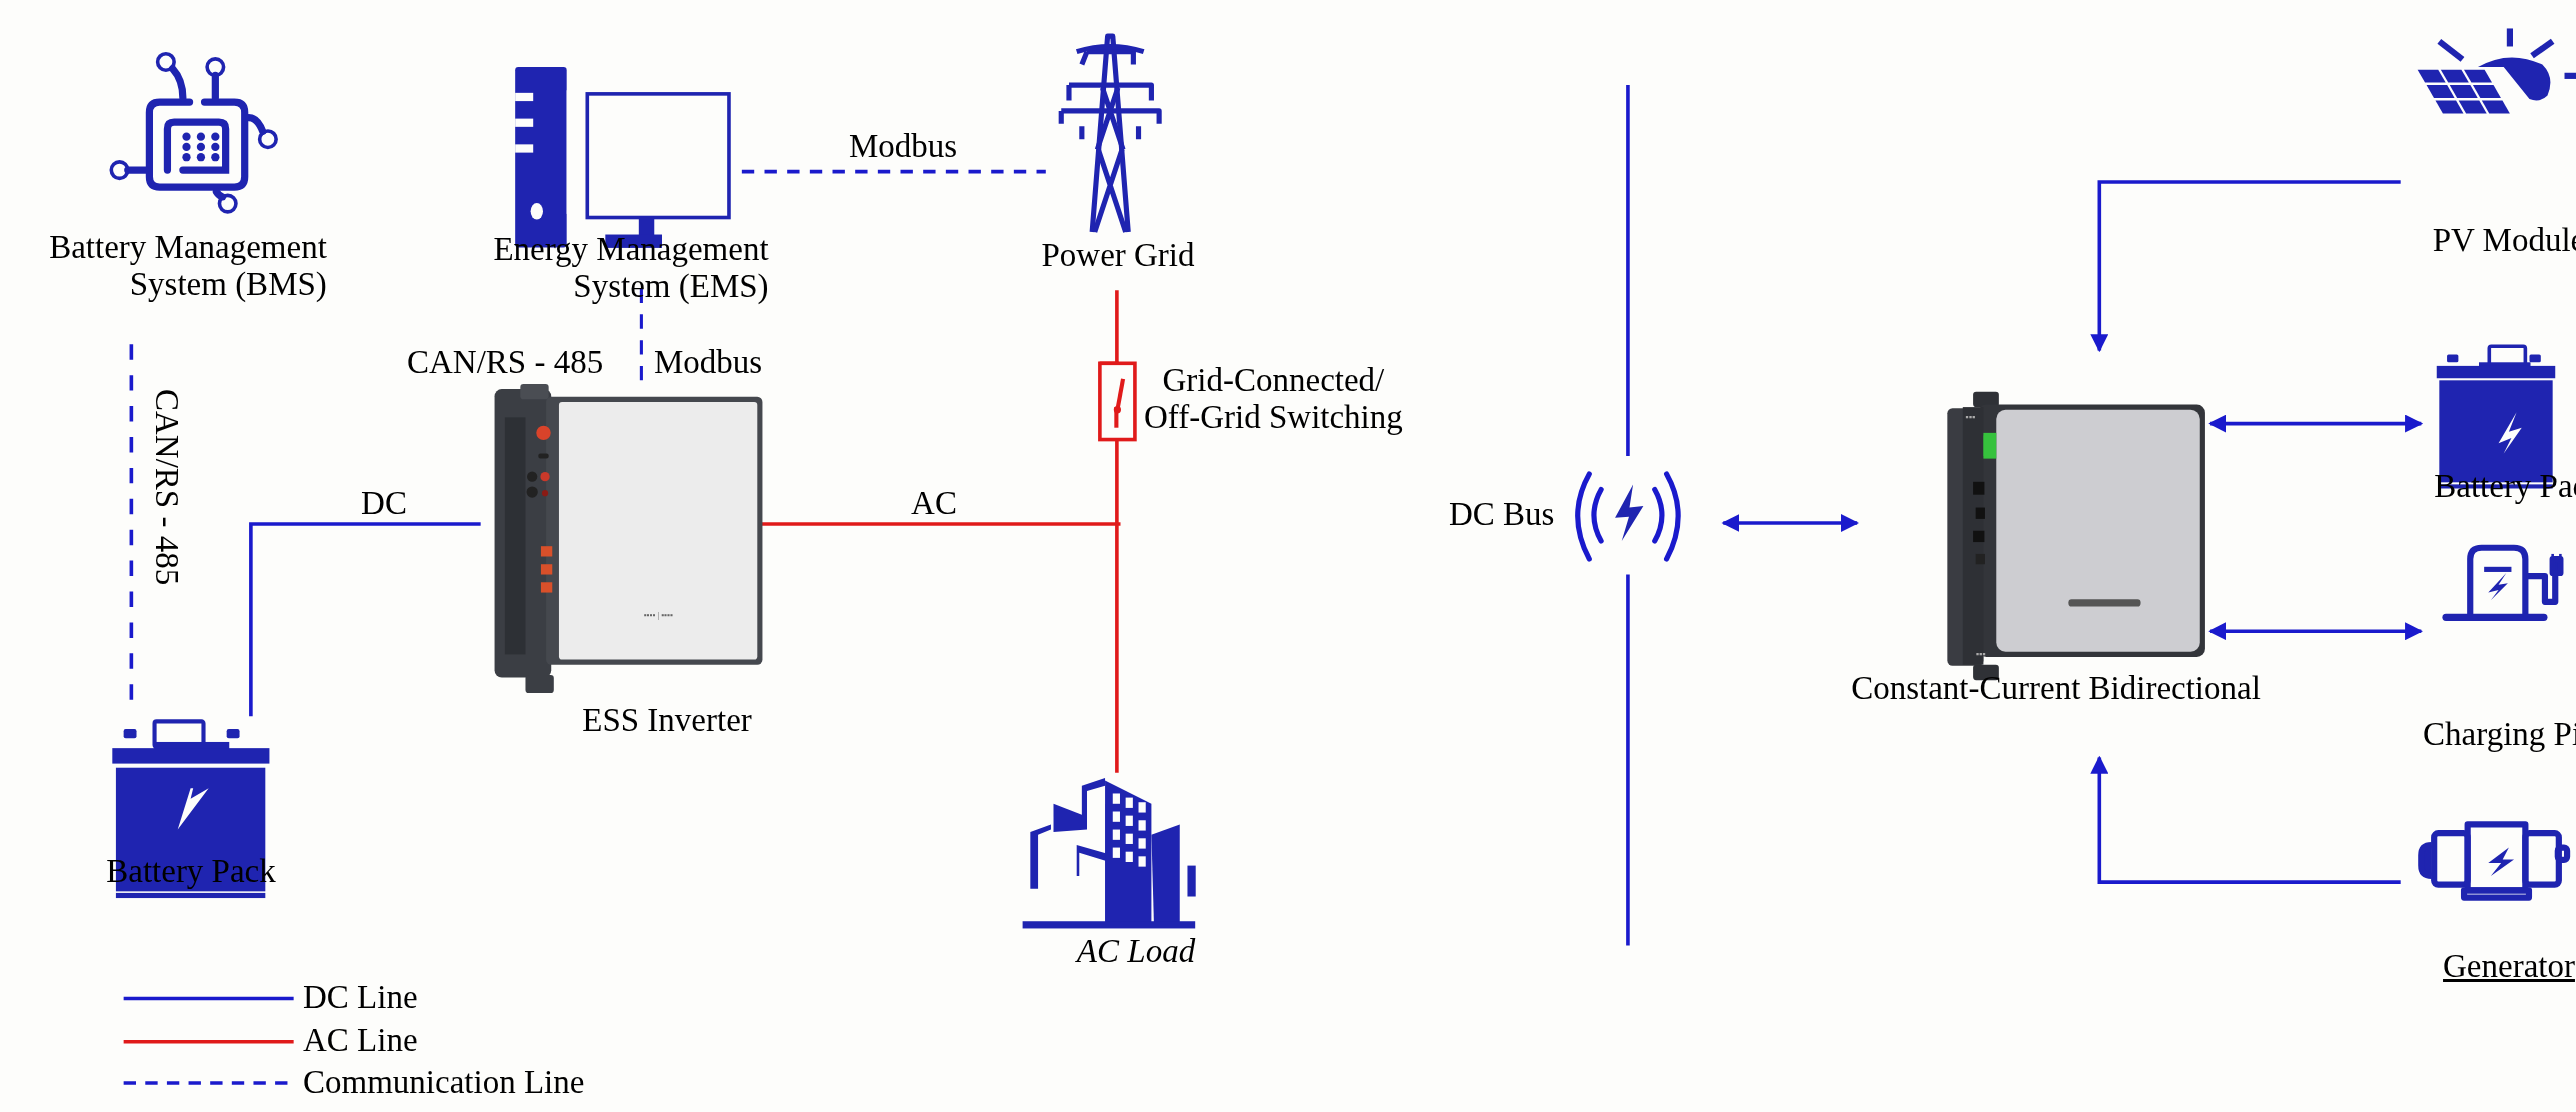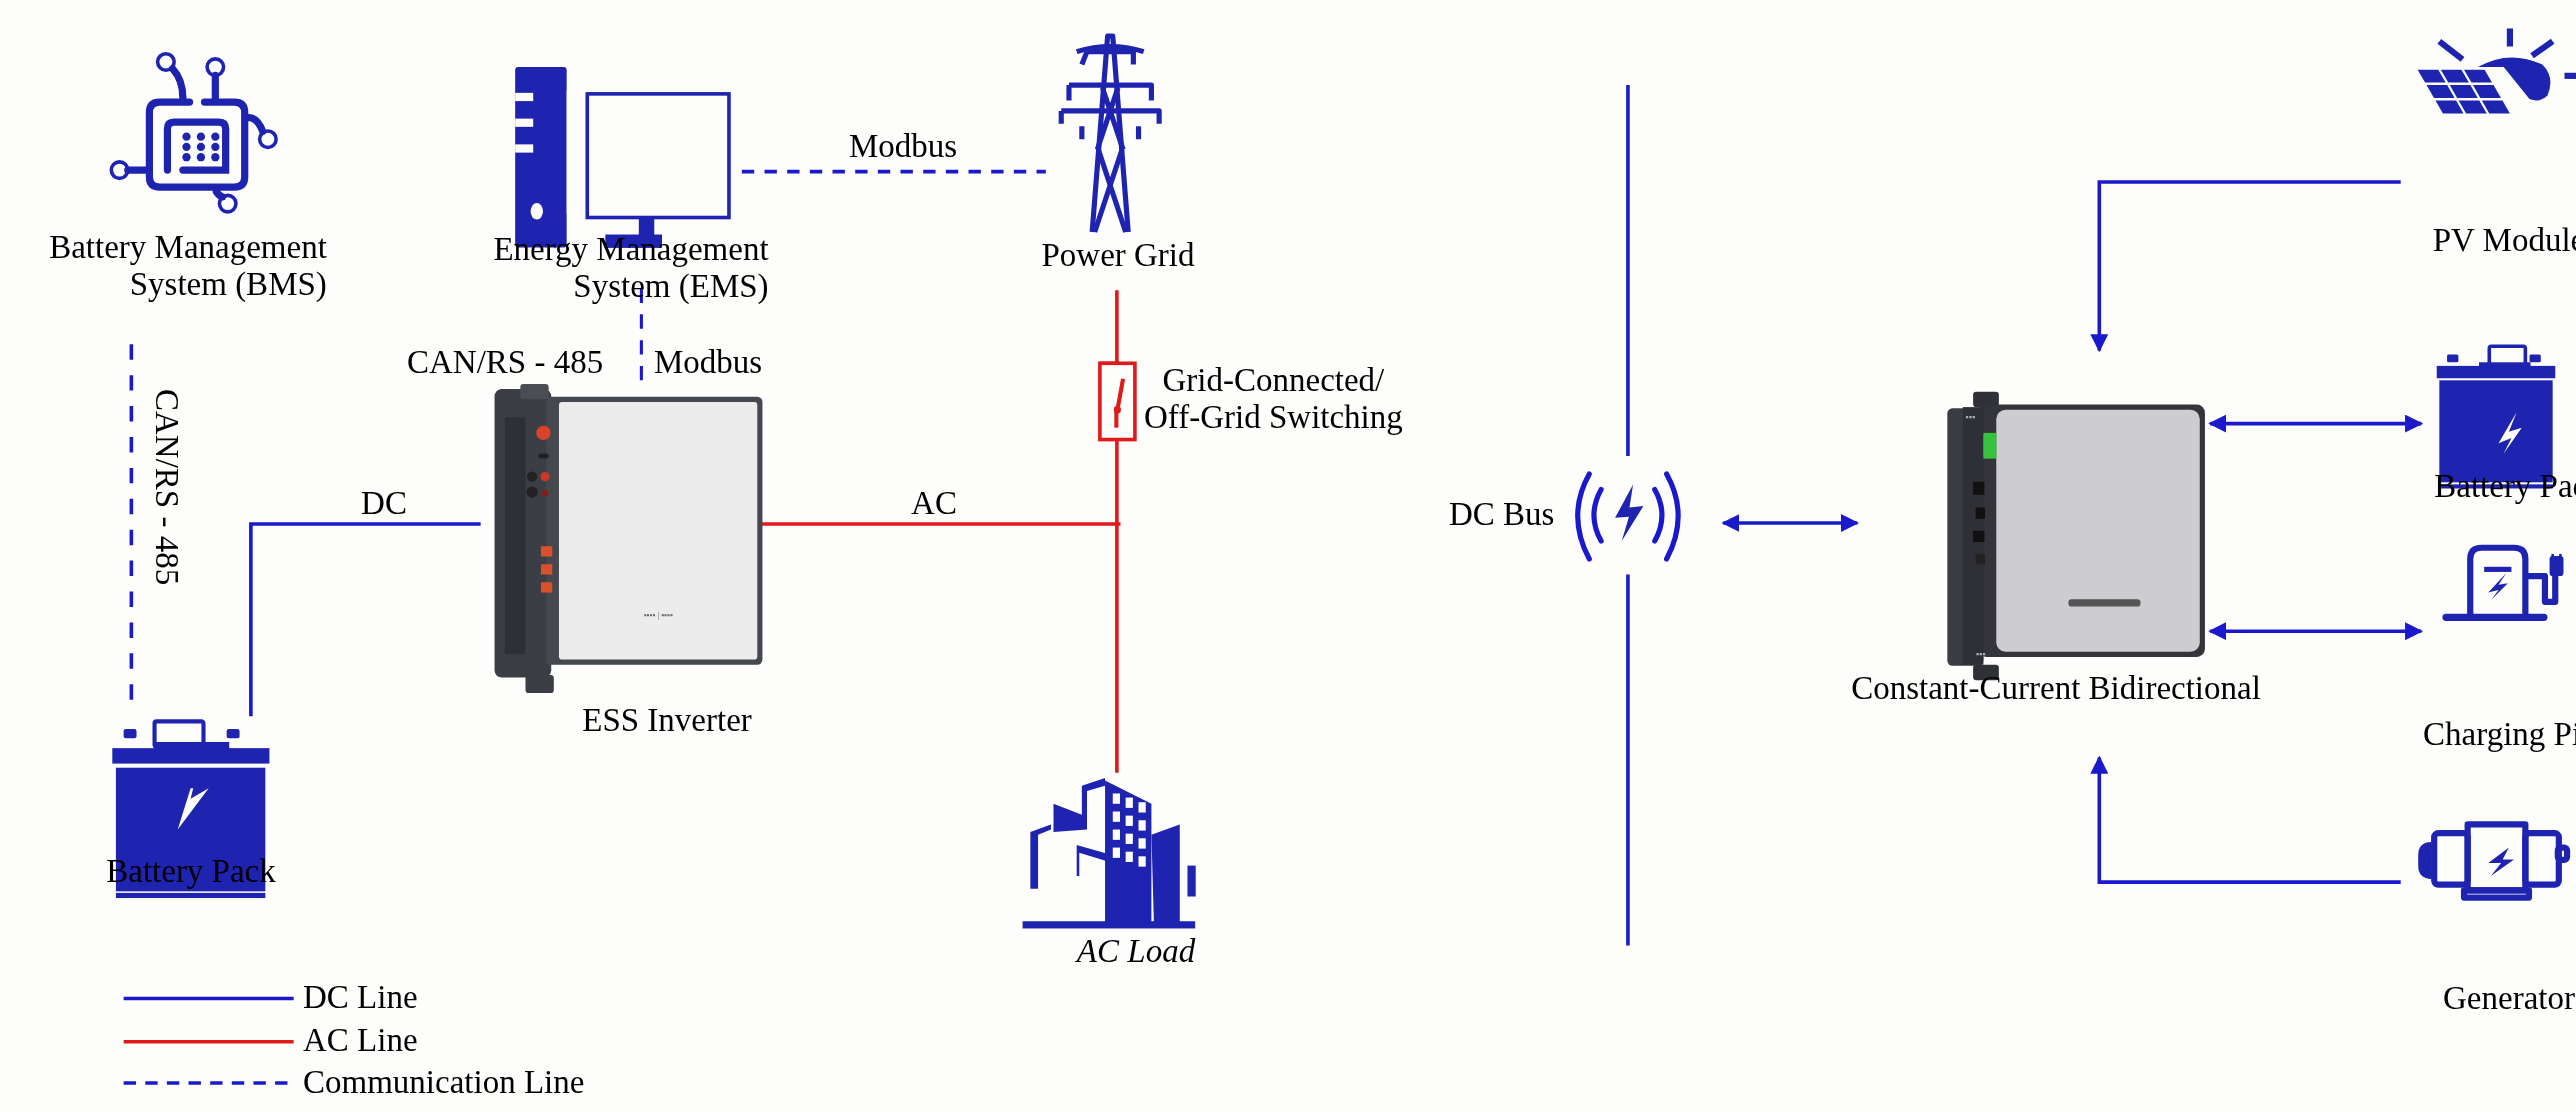--- a/index.html
+++ b/index.html
@@ -278,18 +278,18 @@
 
 <div class="lbl" style="left:1449px; top:496px;">DC Bus</div>
 
 <div class="lbl lbl-c" style="left:2056px; top:670px;">
   <div>Constant-Current Bidirectional</div>
 </div>
 
 <div class="lbl lbl-c" style="left:2509px; top:222px;">PV Module</div>
 <div class="lbl lbl-c" style="left:2519px; top:468px;">Battery Pack</div>
 <div class="lbl lbl-c" style="left:2514px; top:716px;">Charging Pile</div>
-<div class="lbl lbl-c" style="left:2509px; top:980px;">Generator</div>
+<div class="lbl lbl-c" style="left:2509px; top:948px;text-decoration:underline;">Generator</div>
 
 <div class="lbl" style="left:303px; top:979px; text-align:left;">DC Line</div>
 <div class="lbl" style="left:303px; top:1022px; text-align:left;">AC Line</div>
 <div class="lbl" style="left:303px; top:1064px; text-align:left;">Communication Line</div>
 
 
 </body></html>

